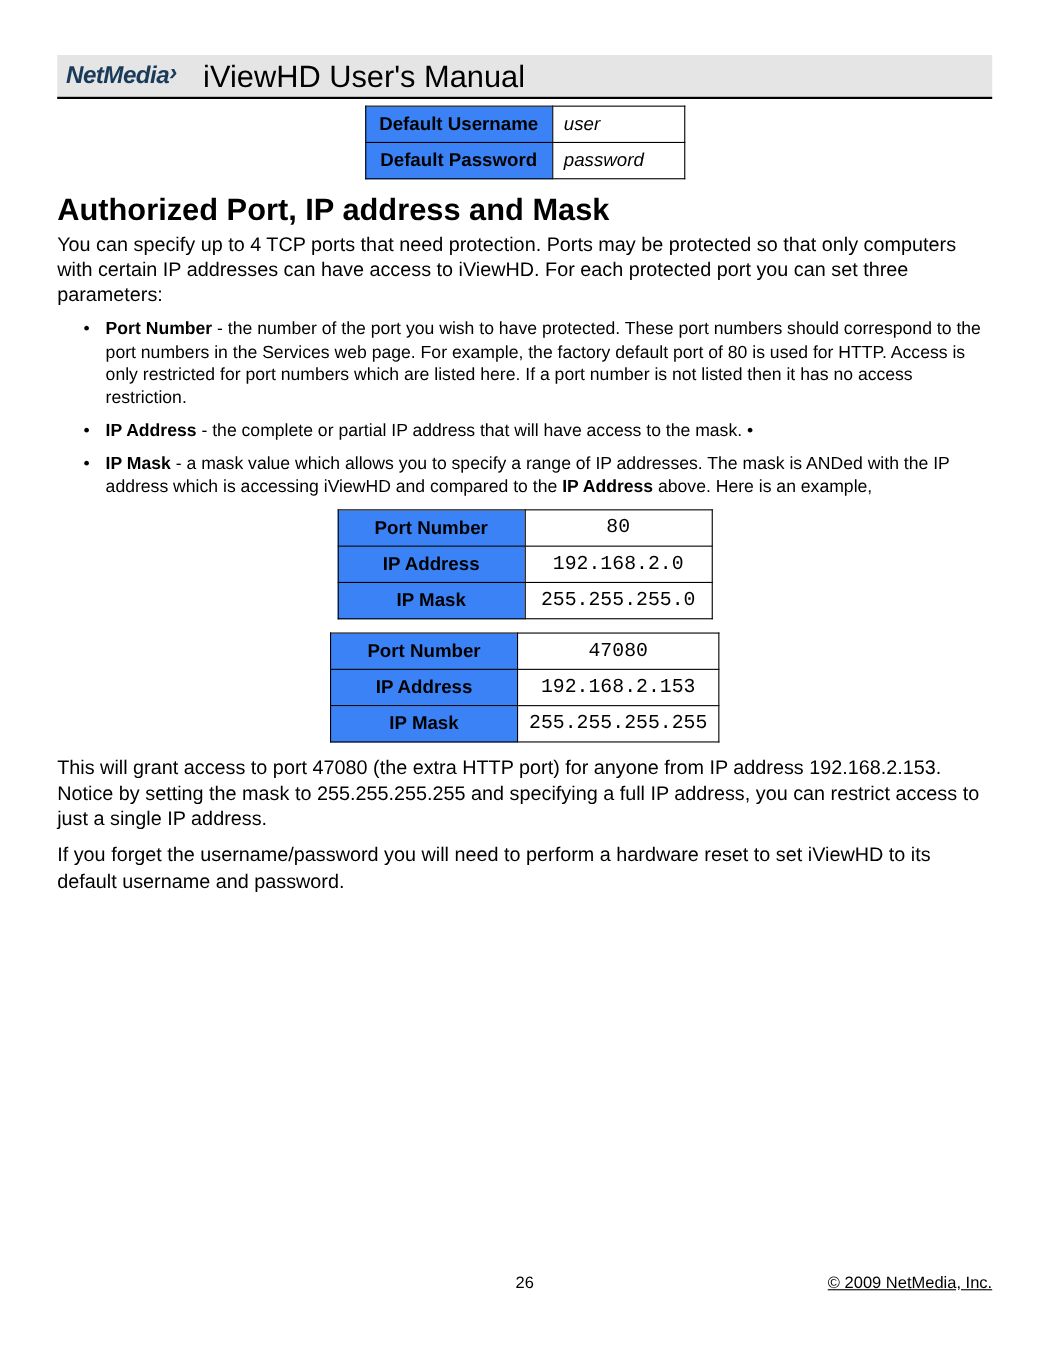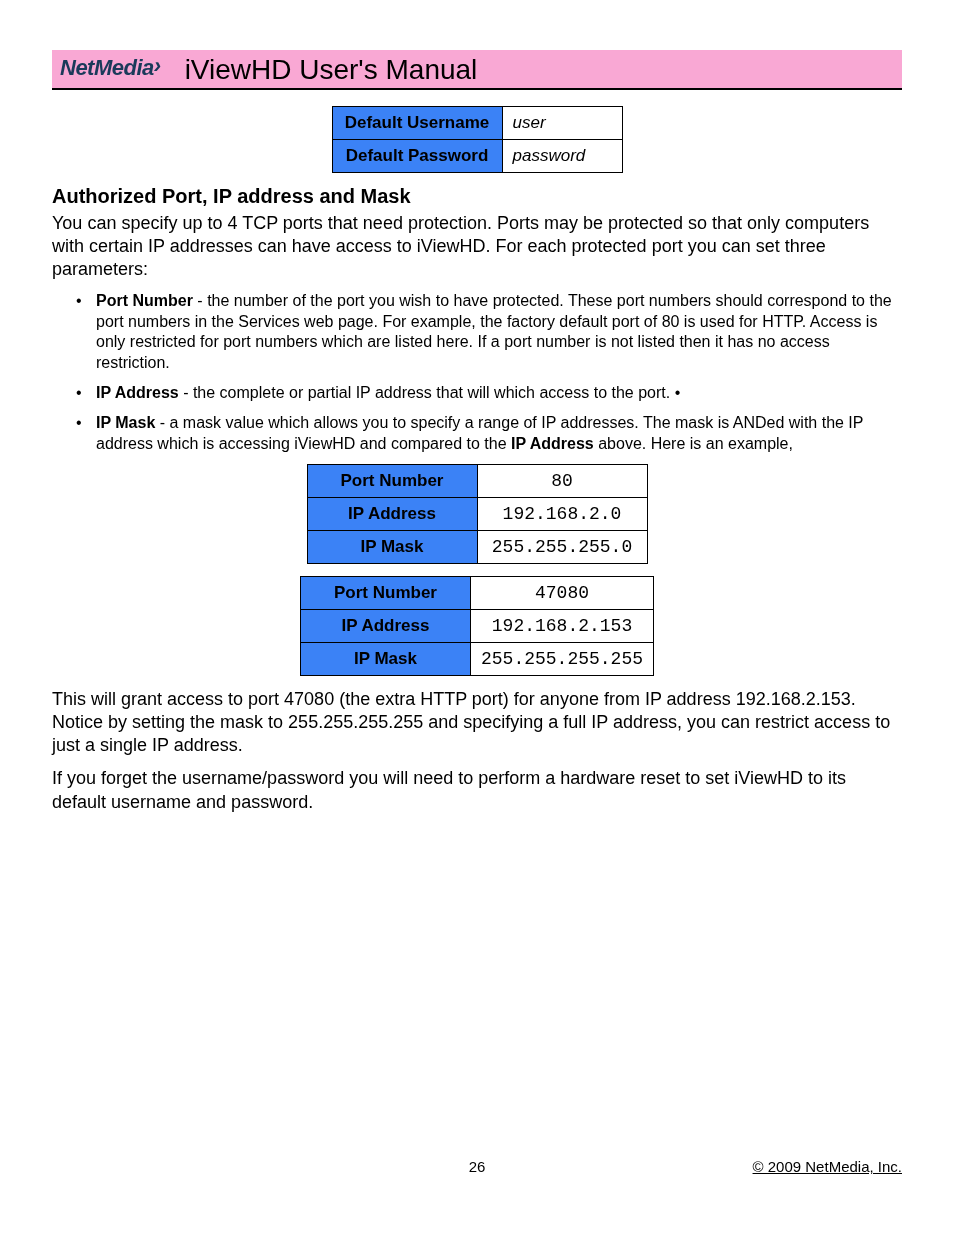--- a/index.html
+++ b/index.html
@@ -8,26 +8,26 @@
     background: #fff;
     width: 954px;
     height: 1235px;
     position: relative;
     color: #000;
   }
   .page {
     padding: 50px 52px 40px 52px;
   }
   .header-bar {
-    background: #f9a8d4;
+    background: #e5e5e5;
     display: flex;
     align-items: center;
     padding: 4px 24px 2px 8px;
     border-bottom: 2px solid #000;
-    margin-bottom: 16px;
+    margin-bottom: 6px;
   }
   .logo {
     font-family: "Arial Black", Arial, sans-serif;
     font-weight: 900;
     font-style: italic;
     font-size: 22px;
     color: #1a3a5a;
     letter-spacing: -0.5px;
     margin-right: 24px;
     position: relative;
@@ -63,21 +63,21 @@
     font-style: italic;
     min-width: 120px;
   }
   .small-table td.value-mono {
     font-family: "Courier New", monospace;
     font-size: 18px;
     min-width: 170px;
     text-align: center;
   }
   h1.section {
-    font-size: 20px;
+    font-size: 28px;
     font-weight: bold;
     margin: 10px 0 4px 0;
   }
   p.body {
     font-size: 18px;
     line-height: 1.28;
     margin: 4px 0 10px 0;
   }
   ul.bullets {
     list-style: none;
@@ -143,21 +143,21 @@
 
   <h1 class="section">Authorized Port, IP address and Mask</h1>
 
   <p class="body">You can specify up to 4 TCP ports that need protection. Ports may be protected so that only computers with certain IP addresses can have access to iViewHD. For each protected port you can set three parameters:</p>
 
   <ul class="bullets">
     <li>
       <span class="b">Port Number</span><span> - the number of the port you wish to have protected. These port numbers should correspond to the port numbers in the Services web page. For example, the factory default port of 80 is used for HTTP. Access is only restricted for port numbers which are listed here. If a port number is not listed then it has no access restriction.</span>
     </li>
     <li>
-      <span class="b">IP Address</span><span> - the complete or partial IP address that will which access to the port. •</span>
+      <span class="b">IP Address</span><span> - the complete or partial IP address that will have access to the mask. •</span>
     </li>
     <li>
       <span class="b">IP Mask</span><span> - a mask value which allows you to specify a range of IP addresses. The mask is ANDed with the IP address which is accessing iViewHD and compared to the </span><span class="b">IP Address</span><span> above. Here is an example,</span>
     </li>
   </ul>
 
   <table class="small-table">
     <tbody>
         <tr>
       <td class="label">Port Number</td>

